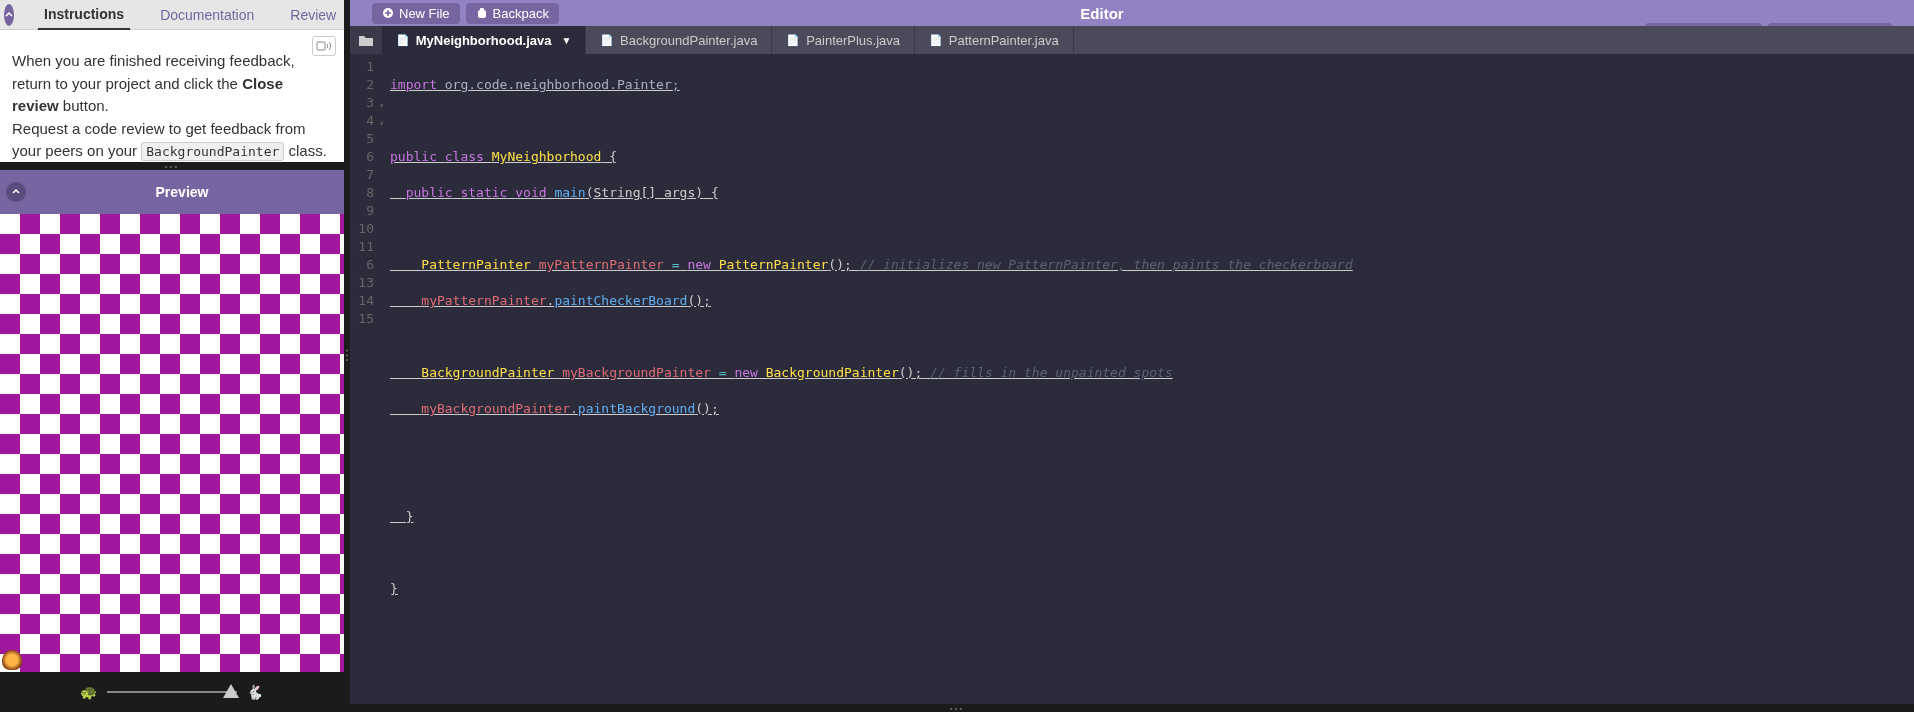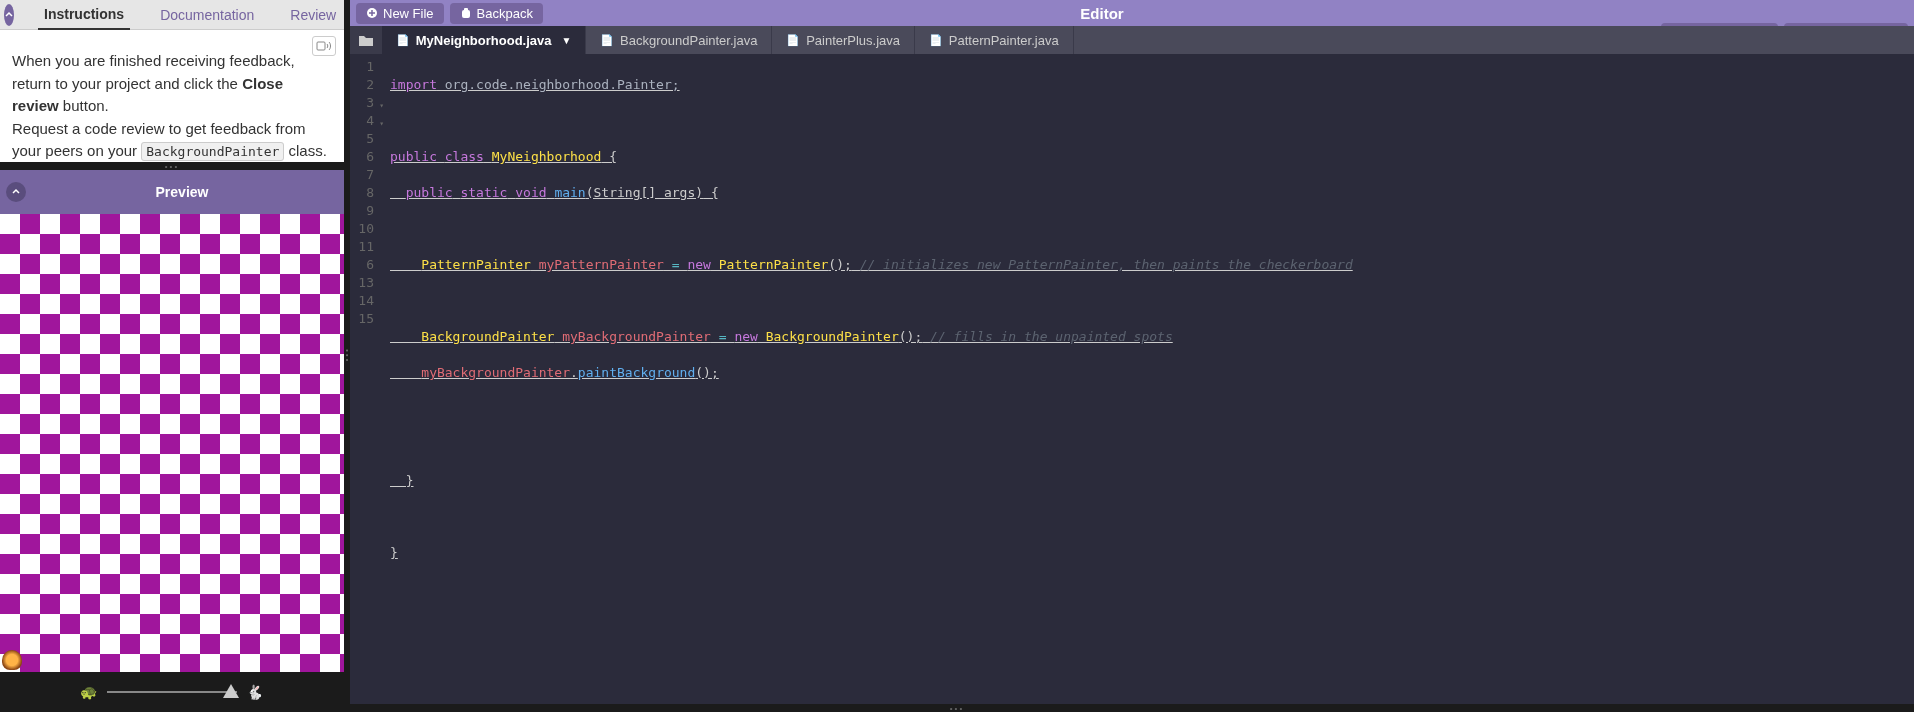--- a/index.html
+++ b/index.html
@@ -34,21 +34,21 @@
 .speed-slider .tortoise, .speed-slider .rabbit { color: #888; font-size: 14px; }
 .speed-slider .track { flex: 1; height: 2px; background: #888; position: relative; }
 .speed-slider .thumb { position: absolute; right: -2px; top: -7px; width: 0; height: 0; border-left: 8px solid transparent; border-right: 8px solid transparent; border-bottom: 14px solid #ccc; cursor: pointer; }
 
 
 .vresize { width: 6px; background: #1b1b1b; display: flex; align-items: center; justify-content: center; cursor: col-resize; color: #666; font-size: 8px; writing-mode: vertical-rl; letter-spacing: 2px; }
 
 
 .right-panel { flex: 1; display: flex; flex-direction: column; background: #2b2b3b; }
 
-.editor-toolbar { height: 26px; background: #9182c4; display: flex; align-items: center; padding: 0 6px; gap: 6px; }
+.editor-toolbar { height: 26px; background: #9182c4; display: flex; align-items: center; padding: 0 22px; gap: 6px; }
 .editor-toolbar .btn { background: #7665a0; color: #fff; padding: 3px 10px; border-radius: 4px; font-size: 13px; display: flex; align-items: center; gap: 5px; cursor: pointer; }
 .editor-toolbar .btn.active { background: #7665a0; }
 .editor-toolbar .title { flex: 1; text-align: center; font-weight: bold; font-size: 15px; color: #fff; }
 .editor-toolbar .right-btns { display: flex; gap: 6px; margin-top: 40px; }
 
 .file-tabs { height: 28px; background: #4a4a5a; display: flex; align-items: stretch; }
 .file-tabs .folder-btn { width: 32px; display: flex; align-items: center; justify-content: center; background: #3a3a4a; color: #ccc; cursor: pointer; }
 .file-tab { display: flex; align-items: center; gap: 6px; padding: 0 14px; font-size: 13px; color: #ccc; cursor: pointer; border-right: 1px solid #3a3a4a; }
 .file-tab.active { background: #2b2b3b; color: #fff; font-weight: bold; }
 .file-tab .file-icon { font-size: 11px; }
@@ -220,20 +220,21 @@
         <div class="ln">14</div>
         <div class="ln">15</div>
       </div>
       <div class="code">
 <div class="line"><span class="kw">import</span><span class="pkg"> org.code.neighborhood.Painter;</span></div>
 <div class="line"></div>
 <div class="line"><span class="kw">public</span> <span class="kw">class</span> <span class="cls">MyNeighborhood</span><span class="pn"> {</span></div>
 <div class="line">  <span class="kw">public</span> <span class="kw">static</span> <span class="kw">void</span> <span class="fn">main</span><span class="pn">(String[] args)</span><span class="pn"> {</span></div>
 <div class="line"></div>
 <div class="line">    <span class="cls">PatternPainter</span><span class="var"> myPatternPainter</span><span class="op"> = </span><span class="kw">new</span><span class="cls"> PatternPainter</span><span class="pn">();</span><span class="cmt"> // initializes new PatternPainter, then paints the checkerboard</span></div>
+<div class="line">    <span class="var">myPatternPainter</span><span class="pn">.</span><span class="fn">paintCheckerBoard</span><span class="pn">();</span></div>
 <div class="line"></div>
 <div class="line">    <span class="cls">BackgroundPainter</span><span class="var"> myBackgroundPainter</span><span class="op"> = </span><span class="kw">new</span><span class="cls"> BackgroundPainter</span><span class="pn">();</span><span class="cmt"> // fills in the unpainted spots</span></div>
 <div class="line">    <span class="var">myBackgroundPainter</span><span class="pn">.</span><span class="fn">paintBackground</span><span class="pn">();</span></div>
 <div class="line"></div>
 <div class="line"></div>
 <div class="line"><span class="pn">  }</span></div>
 <div class="line"></div>
 <div class="line"><span class="pn">}</span></div>
       </div>
     </div>

